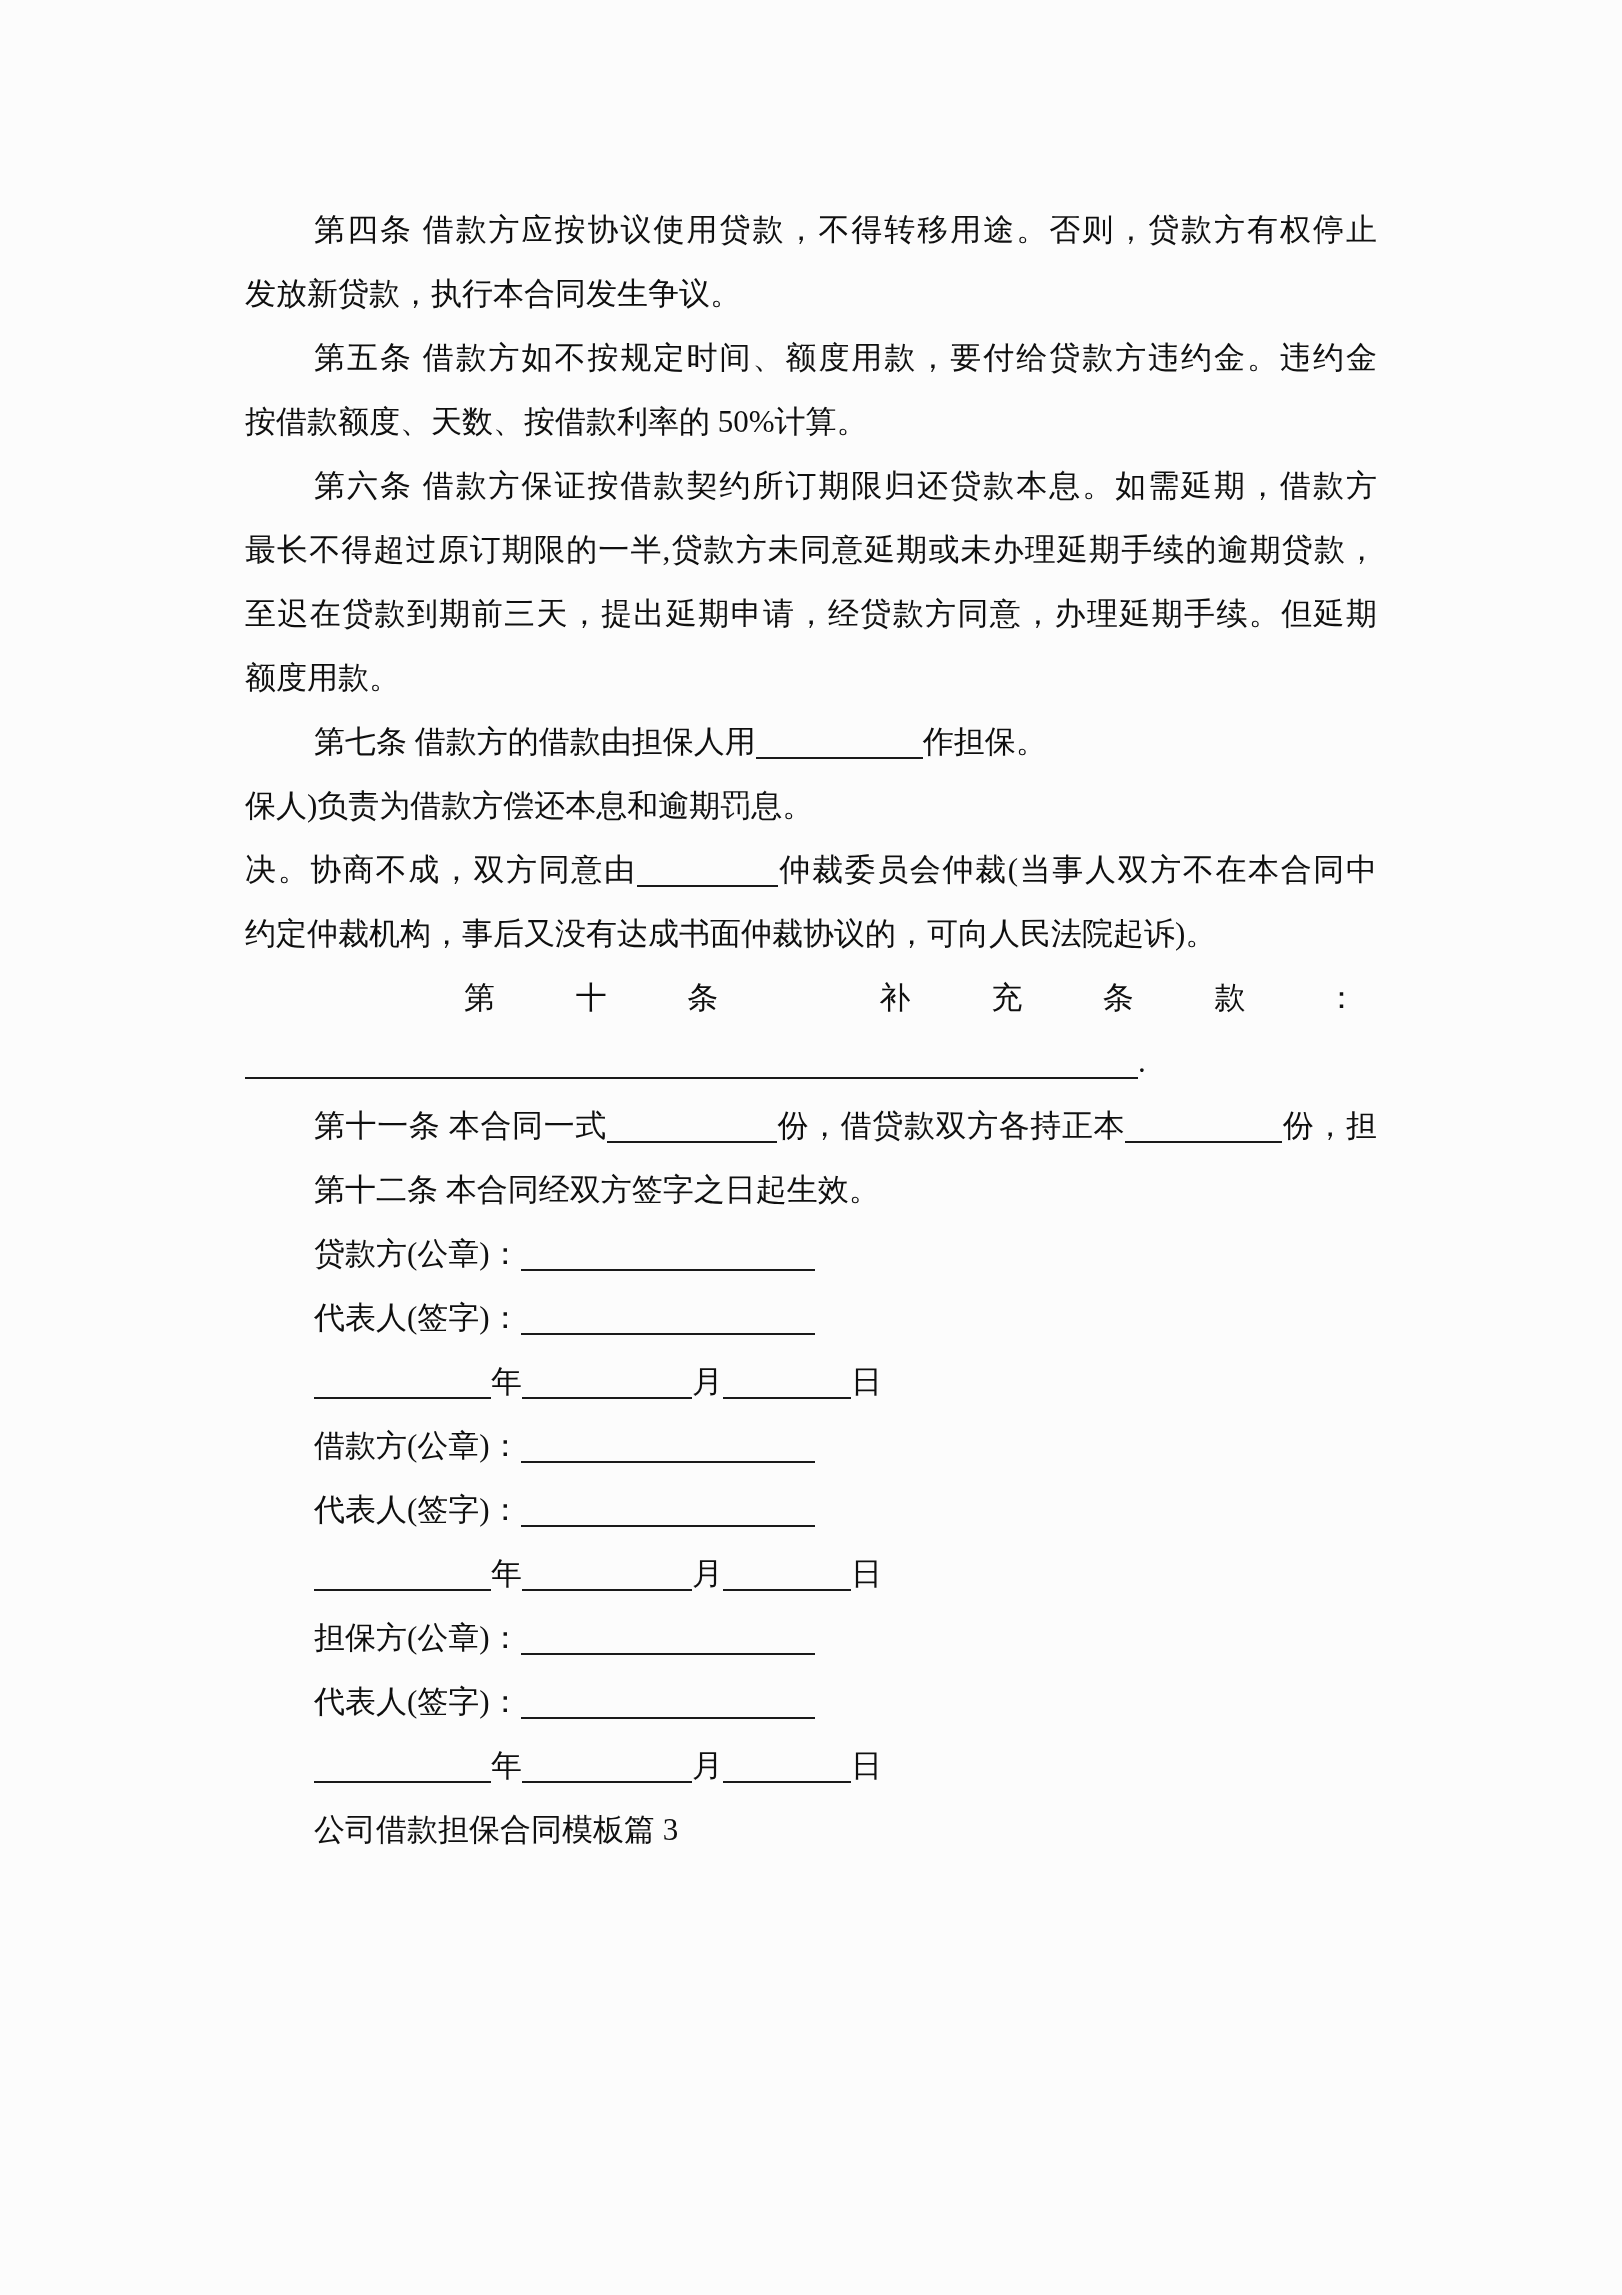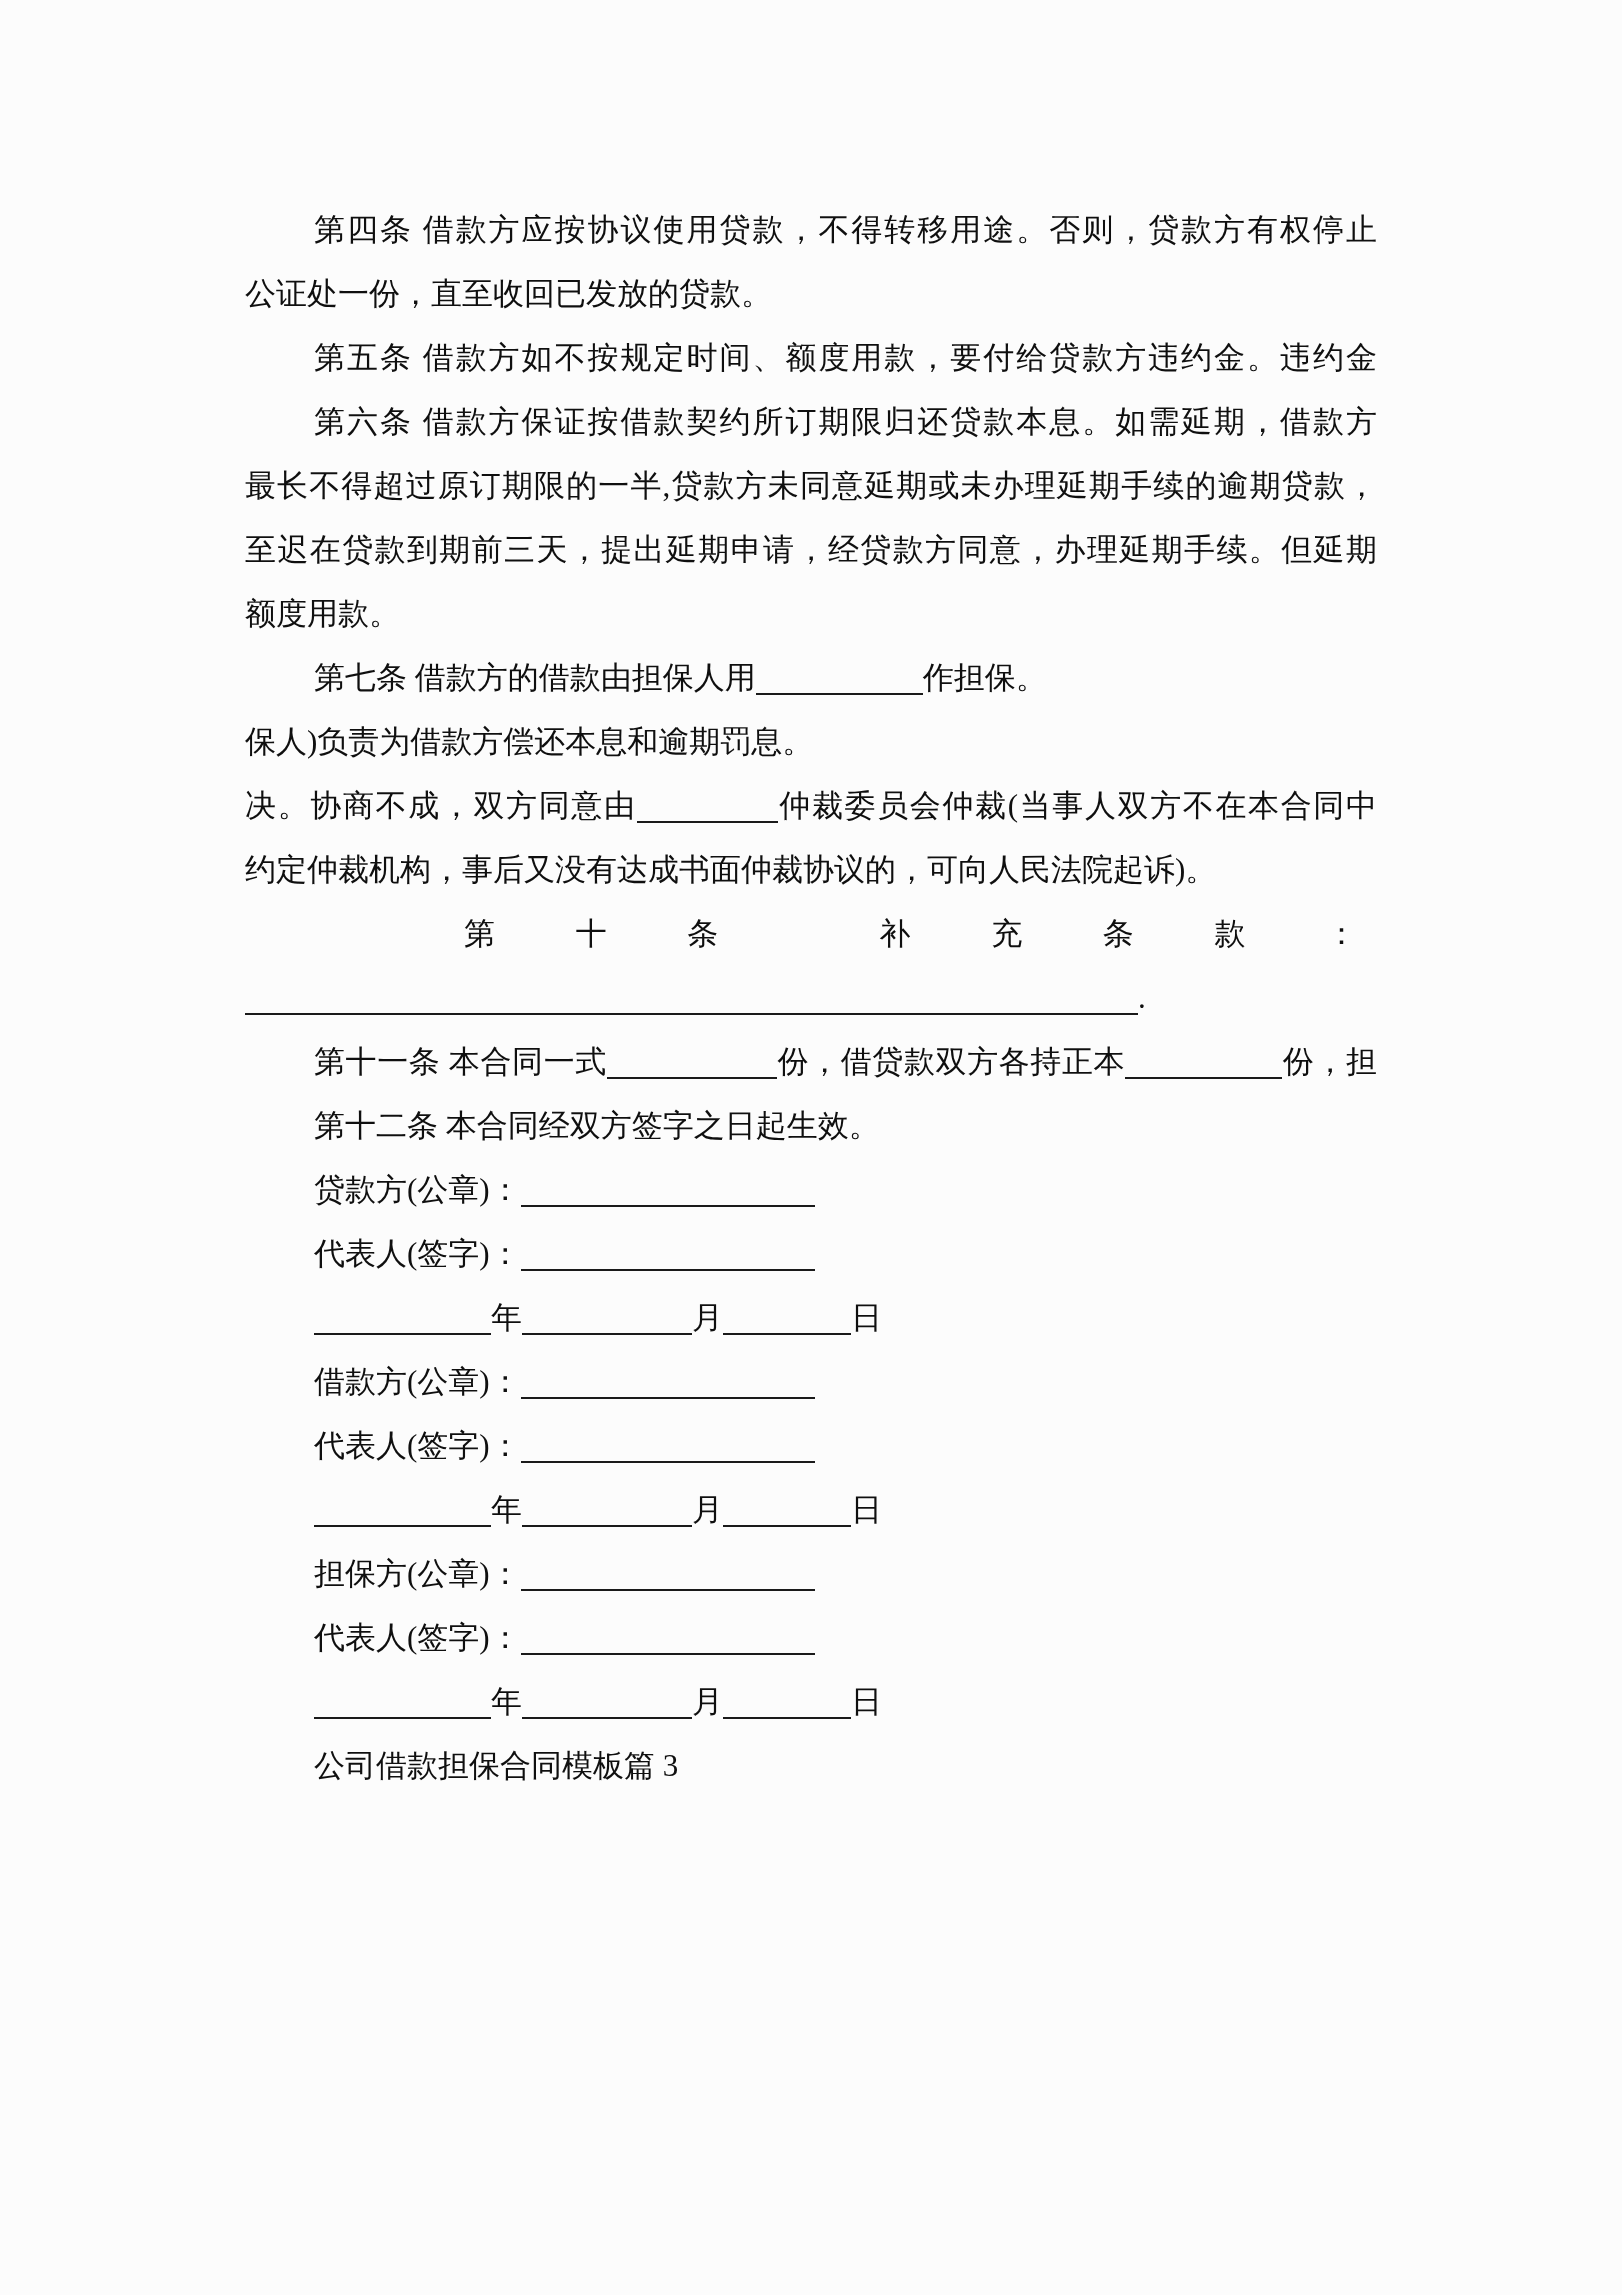--- a/index.html
+++ b/index.html
@@ -51,22 +51,23 @@
   .dist-ch {
     display: inline-block;
   }
 </style>
 </head>
 <body>
 
 <div class="page">
   <div class="content">
       <div class="line indent justify"><span class="t">第四条 借款方应按协议使用贷款，不得转移用途。否则，贷款方有权停止</span></div>
-      <div class="line"><span class="t">公证处一份，直至收回已发放的贷款。</span></div>
+      <div class="line"><span class="t">发放新贷款，执行本合同发生争议。</span></div>
       <div class="line indent justify"><span class="t">第五条 借款方如不按规定时间、额度用款，要付给贷款方违约金。违约金</span></div>
+      <div class="line"><span class="t">按借款额度、天数、按借款利率的 50%计算。</span></div>
       <div class="line indent justify"><span class="t">第六条 借款方保证按借款契约所订期限归还贷款本息。如需延期，借款方</span></div>
       <div class="line justify"><span class="t">最长不得超过原订期限的一半,贷款方未同意延期或未办理延期手续的逾期贷款，</span></div>
       <div class="line justify"><span class="t">至迟在贷款到期前三天，提出延期申请，经贷款方同意，办理延期手续。但延期</span></div>
       <div class="line"><span class="t">额度用款。</span></div>
       <div class="line indent"><span class="t">第七条 借款方的借款由担保人用</span><span class="blank" style="width: 167px;"></span><span class="t">作担保。</span></div>
       <div class="line"><span class="t">保人)负责为借款方偿还本息和逾期罚息。</span></div>
       <div class="line justify"><span class="t">决。协商不成，双方同意由</span><span class="blank" style="width: 141px;"></span><span class="t">仲裁委员会仲裁(当事人双方不在本合同中</span></div>
       <div class="line"><span class="t">约定仲裁机构，事后又没有达成书面仲裁协议的，可向人民法院起诉)。</span></div>
       <div class="line dist" style="margin-left: 219px; width: 893px;">
         <span class="dist-ch">第</span>

